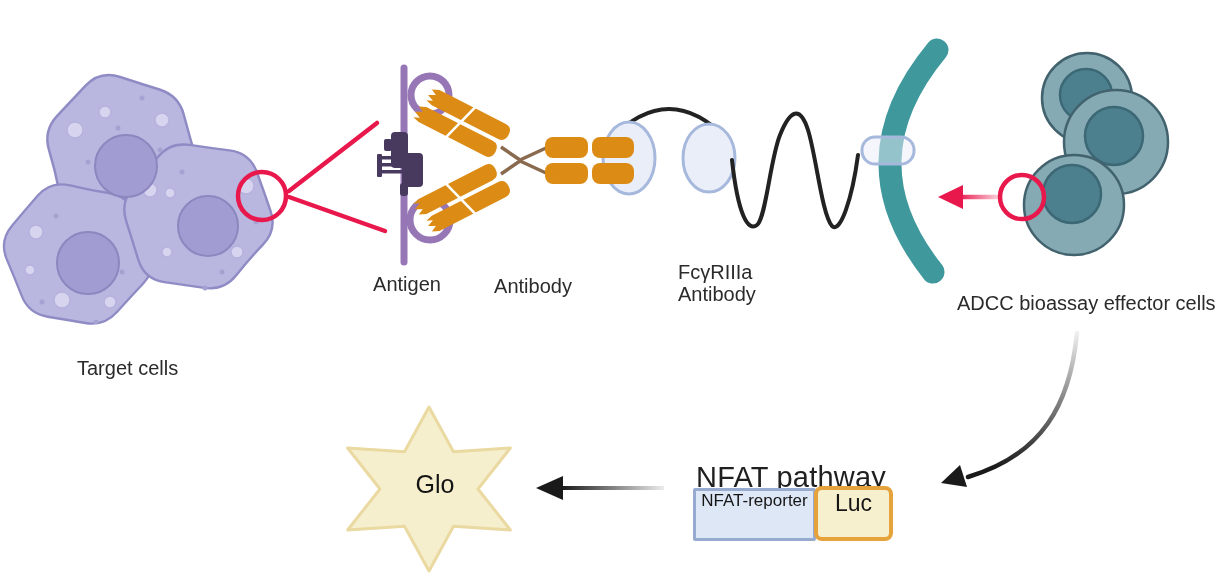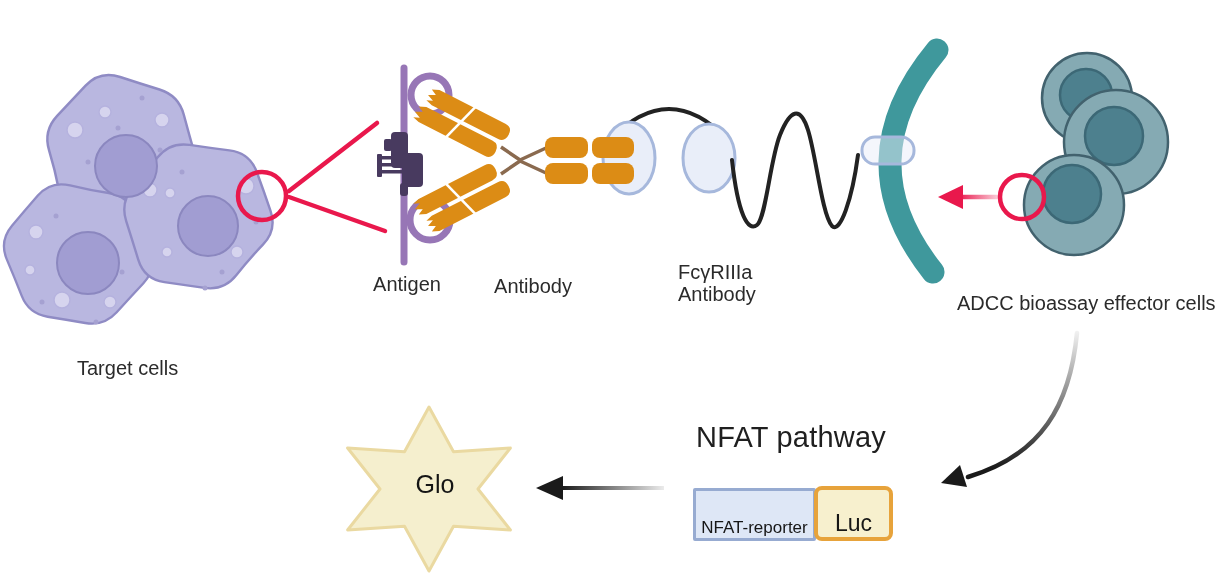--- a/index.html
+++ b/index.html
@@ -18,23 +18,23 @@
     --ink:#1F1F1F; --text:#2B2B2B;
   }
   html,body{margin:0;padding:0;background:#fff;}
   #stage{
     position:relative;width:1228px;height:580px;background:#fff;overflow:hidden;
     font-family:"Liberation Sans", sans-serif;color:var(--text);
   }
   #art{position:absolute;left:0;top:0;}
   .label{position:absolute;white-space:nowrap;color:var(--text);}
   .lab20{font-size:20px;line-height:22px;}
-  .title{font-size:29px;line-height:32px;font-weight:500;color:var(--ink);letter-spacing:.2px;}
+  .title{font-size:29px;line-height:32px;font-weight:500;color:var(--ink);letter-spacing:.2px;margin-top:40px;}
   .center{text-align:center;margin-left:12px;}
-  .construct-box{position:absolute;box-sizing:border-box;display:flex;align-items:flex-end;justify-content:center;}
+  .construct-box{position:absolute;box-sizing:border-box;display:flex;align-items:flex-start;justify-content:center;}
   #nfat-reporter-box{left:693px;top:488px;width:123px;height:53px;background:var(--reporter-fill);
     border:3px solid var(--reporter-stroke);border-radius:2px;font-size:17px;color:#161616;z-index:1;}
   #luc-box{left:814px;top:486px;width:79px;height:55px;background:var(--luc-fill);
     border:4px solid var(--luc-stroke);border-radius:8px;font-size:23px;color:#161616;z-index:2;}
   #glo-label{left:377px;top:467px;width:92px;font-size:25px;line-height:34px;color:#141414;}
   
   .cell-blob{fill:var(--cell-purple-fill);stroke:var(--cell-purple-stroke);stroke-width:.032px;}
   .cell-nuc{fill:var(--cell-nucleus-fill);stroke:var(--cell-nucleus-stroke);stroke-width:2px;}
   .ves{fill:var(--vesicle-fill);stroke:var(--vesicle-stroke);stroke-width:1.4px;}
   .dot{fill:var(--dot-fill);}

